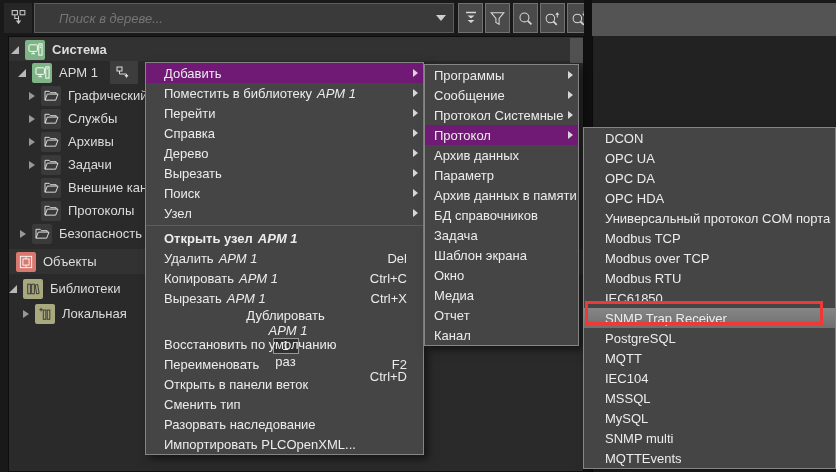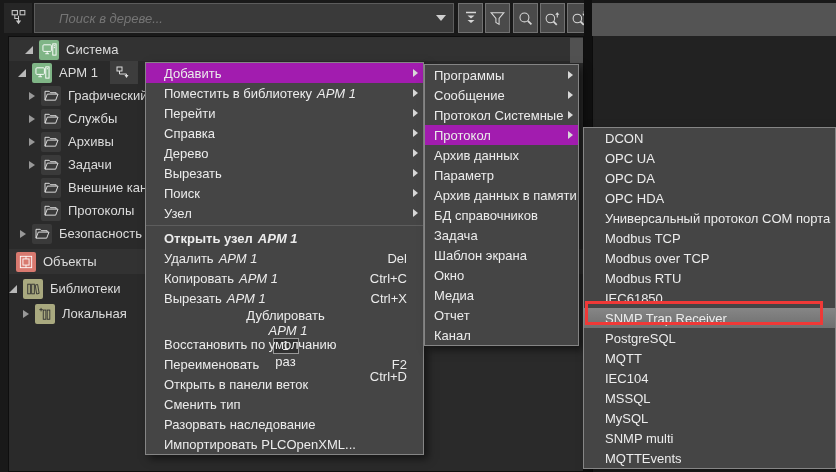--- a/index.html
+++ b/index.html
@@ -47,21 +47,21 @@
   .ticon.lib { background:#a9a97f; }
   #arm-action-btn { margin-left:12px; width:28px; height:23px; background:#3d3d3d;
     display:flex; align-items:center; justify-content:center; }
   #tree-scroll-thumb { position:absolute; left:570px; top:38px; width:13px; height:25px; background:#515151; }
 
   
   .menu { position:absolute; background:#454545; border:1px solid #858585;
     box-shadow:4px 4px 8px rgba(0,0,0,.5); color:#ececec; font-size:13px; }
   .mi { height:20px; display:flex; align-items:center; position:relative;
     white-space:nowrap; padding:0 16px 0 18px; }
-  .mi.hl { background:#a21caf; }
+  .mi.hl { background:#701a75; }
   .mi .arr { position:absolute; right:5px; top:6px; width:0; height:0;
     border-left:5px solid #d8d8d8; border-top:4px solid transparent; border-bottom:4px solid transparent; }
   .mi .node { font-style:italic; margin-left:5px; }
   .mi .sc { margin-left:auto;padding-left:8px; }
   .mi.bold, .mi.bold .node { font-weight:bold; }
   .sep { height:1px; background:#5d5d5d; margin:2px 0; }
   #context-menu { left:145px; top:62px; width:279px; z-index:10; }
   #add-submenu { left:424px; top:64px; width:155px; z-index:20; }
   #add-submenu .mi { padding:0 16px 0 9px; }
   #protocol-submenu { left:583px; top:127px; width:253px; z-index:30; }
@@ -147,21 +147,21 @@
 
   <div id="splitter"></div>
   <div id="right-toolbar"></div>
   <div id="right-panel"></div>
 
   <div id="tree-panel"></div>
   <div class="band" style="top:37px;"></div>
   <div class="band" style="top:249px;height:25px;"></div>
   <div id="tree-scroll-thumb"></div>
 
-  <div class="trow" style="top:38px;padding-left:16px;">
+  <div class="trow" style="top:38px;padding-left:2px;font-weight:bold;">
     <span class="tw open"></span>
     <span class="ticon sys">
       <svg width="15" height="15" viewBox="0 0 16 16">
         <rect x="1" y="3" width="9" height="7" rx="1" stroke="#fff" fill="none"></rect>
         <line x1="5.5" y1="10" x2="5.5" y2="12.5" stroke="#fff"></line>
         <line x1="3.5" y1="12.5" x2="7.5" y2="12.5" stroke="#fff"></line>
         <rect x="11.5" y="2" width="3.5" height="12" stroke="#fff" fill="none"></rect>
         <line x1="12.5" y1="4" x2="14" y2="4" stroke="#fff"></line>
         <line x1="12.5" y1="6" x2="14" y2="6" stroke="#fff"></line>
       </svg>

